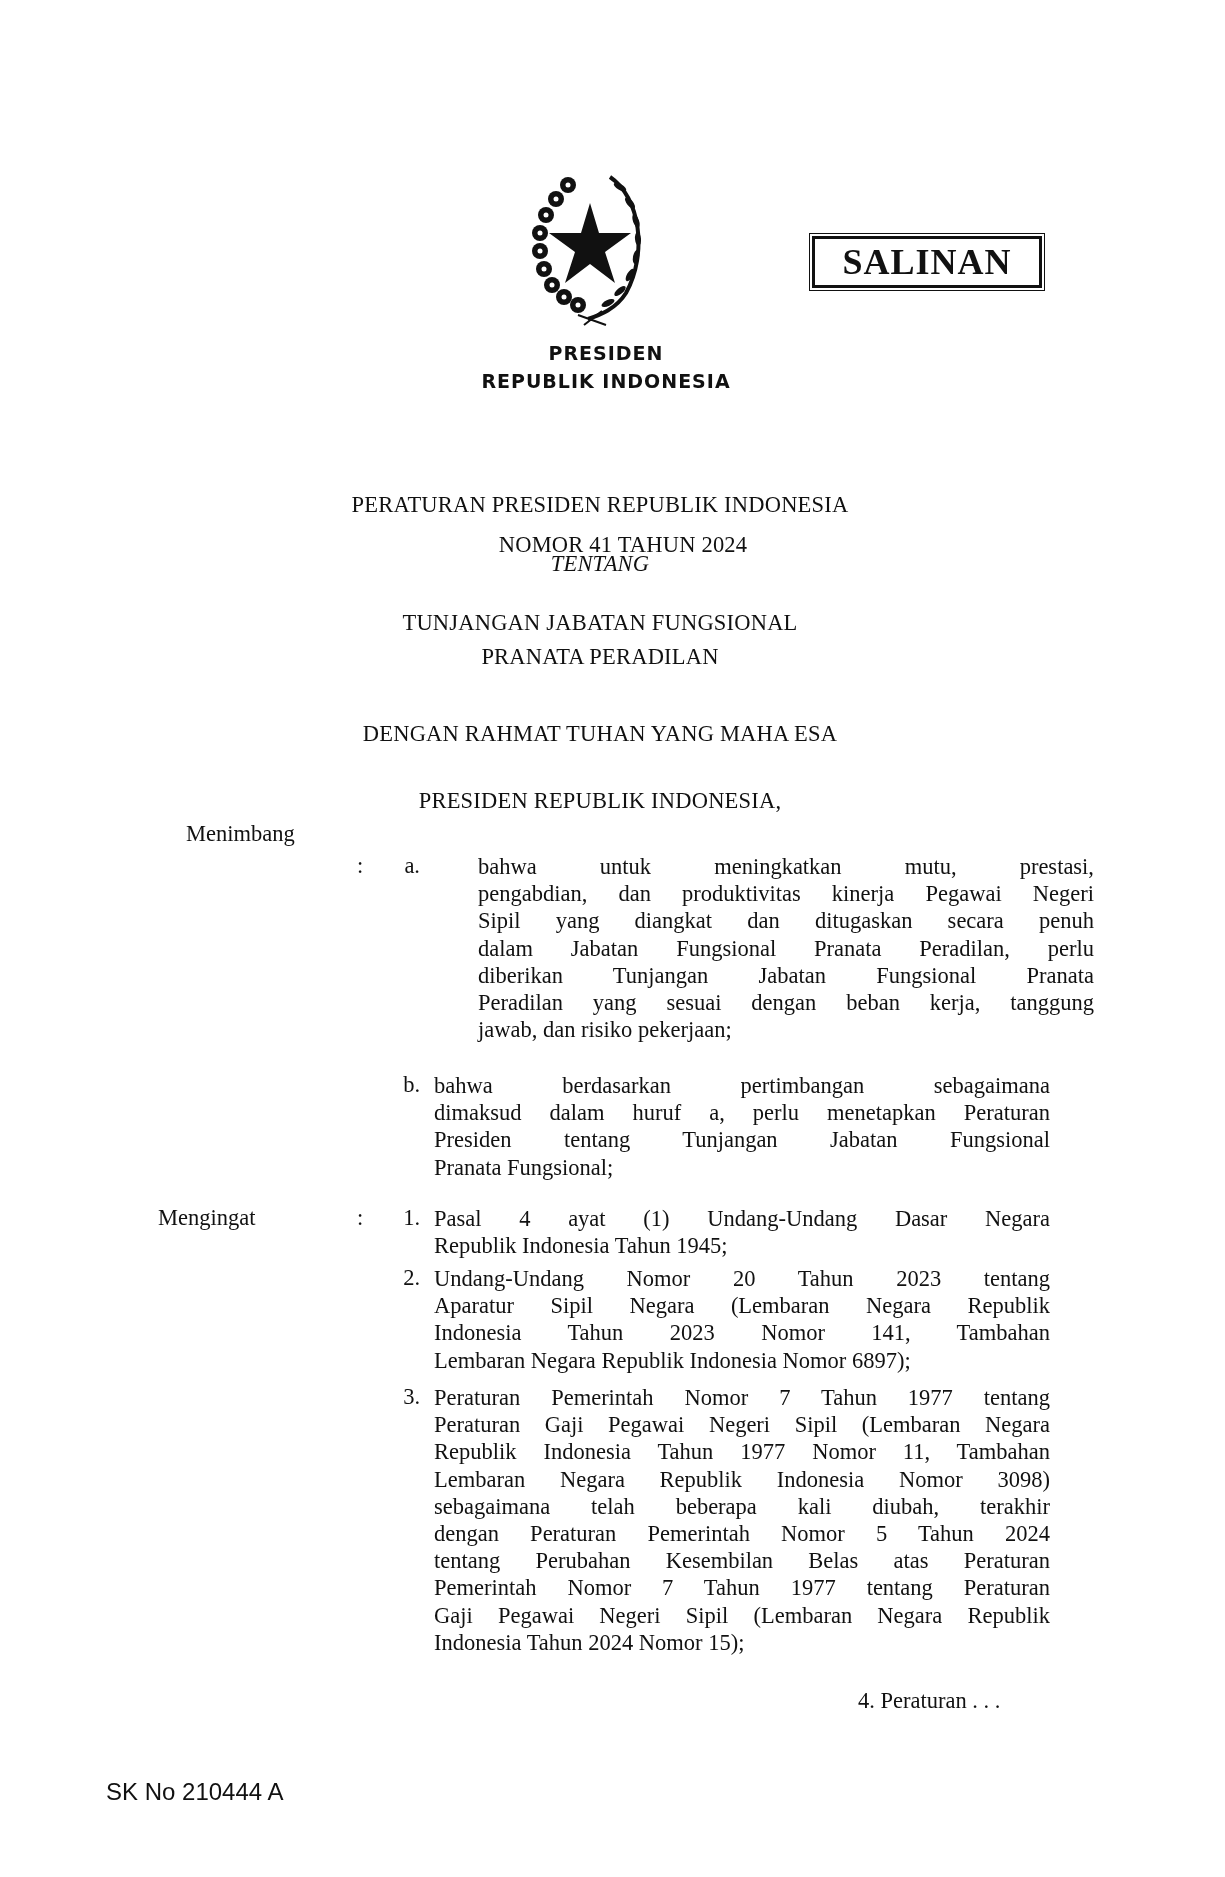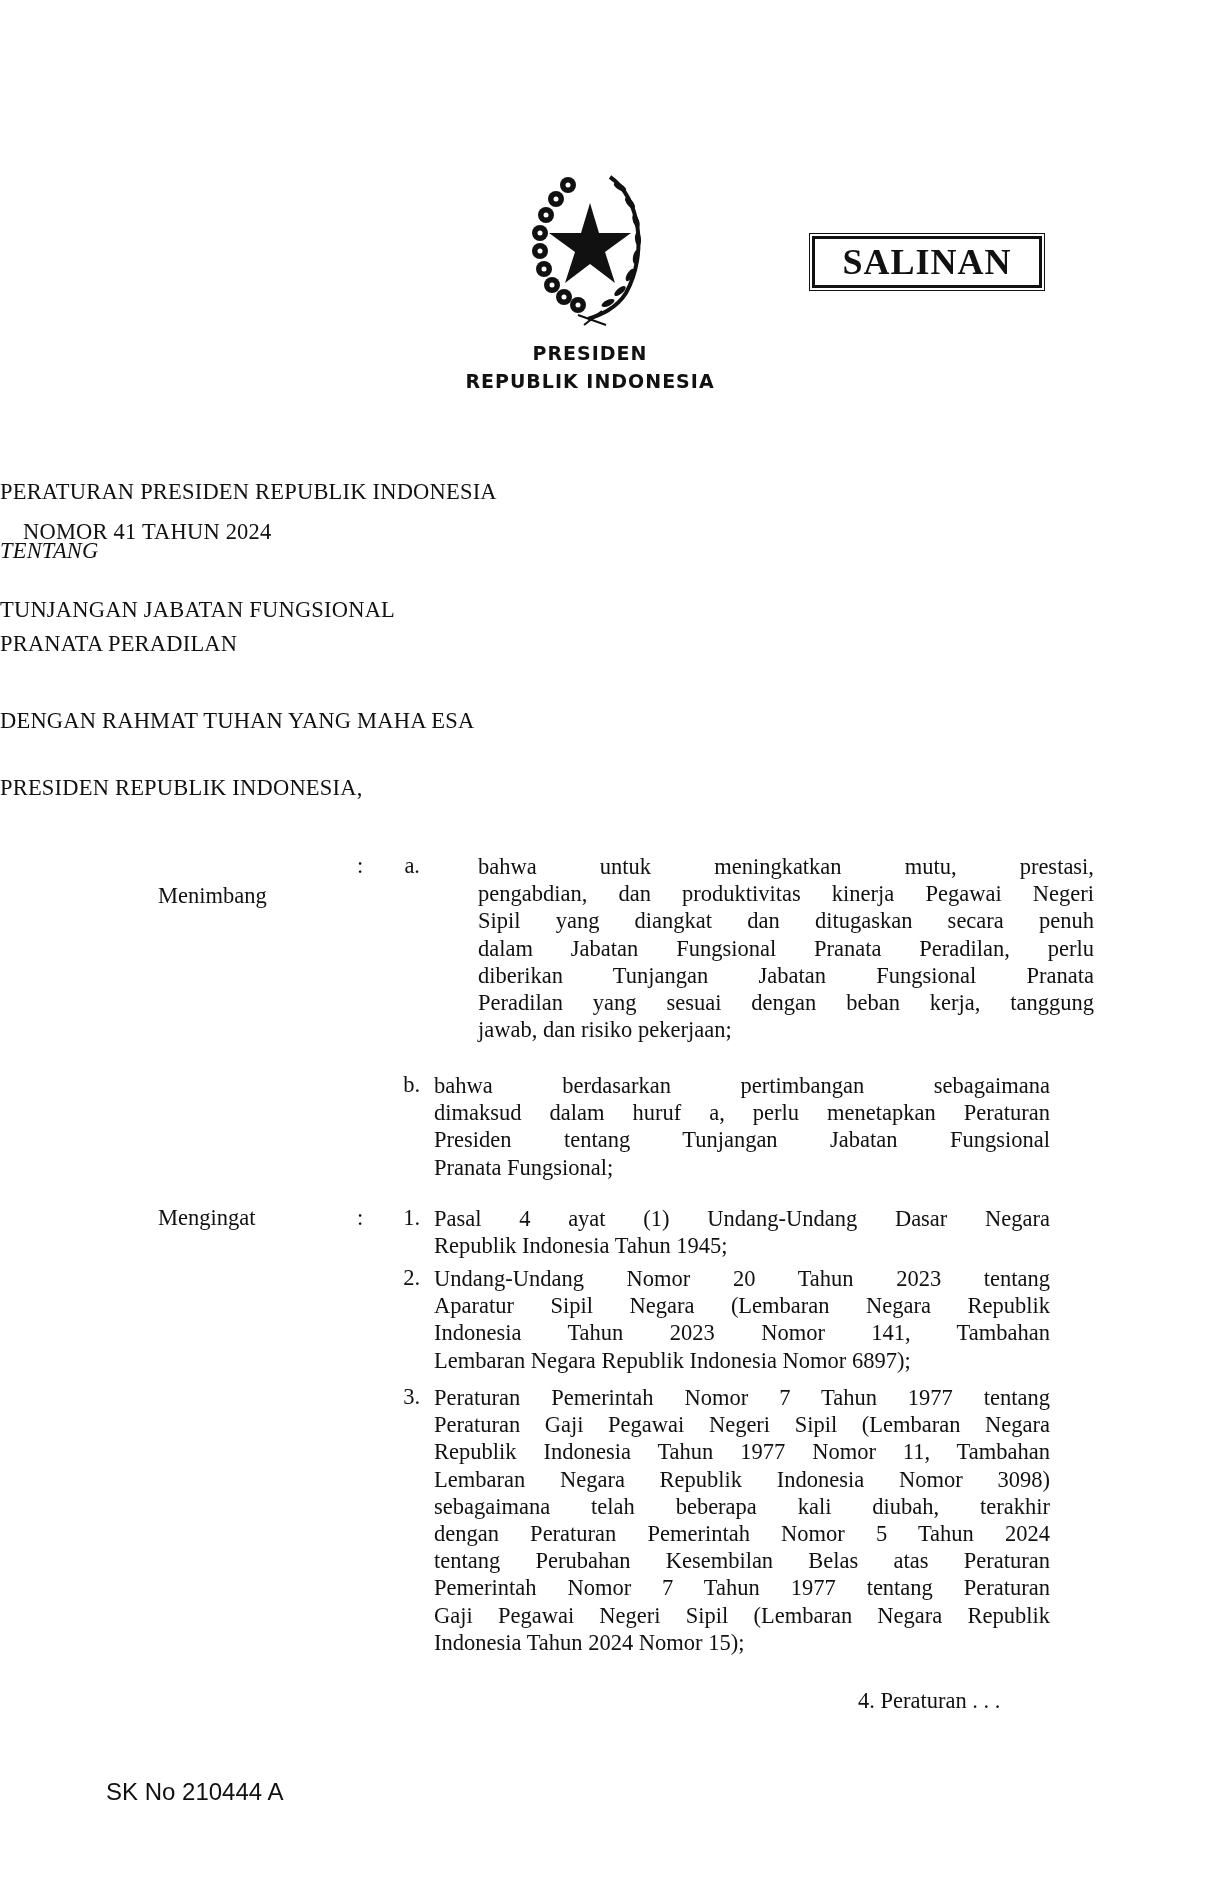--- a/index.html
+++ b/index.html
@@ -2,22 +2,22 @@
 <html><head>
 <meta charset="utf-8">
 <style>
   html, body { margin: 0; padding: 0; background: #ffffff; }
   body { width: 1225px; height: 1877px; position: relative; overflow: hidden; color: #111; }
   .abs { position: absolute; }
   .emblem { left: 528px; top: 163px; width: 124px; height: 165px; }
   .salinan { left: 812px; top: 228px; width: 230px; height: 52px; border: 3px solid #111; box-sizing: border-box;
              display: flex; align-items: center; justify-content: center;
              font-family: "Liberation Serif", serif; font-weight: bold; font-size: 36px; letter-spacing: 1px; outline: 1px solid #111; outline-offset: 2px; margin-top: 8px; }
-  .pres-label { left: 0; width: 1180px; text-align: center; font-family: "DejaVu Sans", sans-serif; font-weight: bold; font-size: 19px; letter-spacing: 1px; }
-  .center-line { left: 0; width: 1200px; font-family: "Liberation Serif", serif; font-size: 22.5px; letter-spacing: 0.2px; }
+  .pres-label { left: 0; width: 1180px; text-align: center; font-family: "DejaVu Sans", sans-serif; font-weight: bold; font-size: 19px; letter-spacing: 1px; padding-left: 16px; }
+  .center-line { left: 0; width: 1200px; text-align: center; font-family: "Liberation Serif", serif; font-size: 22.5px; letter-spacing: 0.2px; margin-top: 13px; }
   .label { left: 158px; font-family: "Liberation Serif", serif; font-size: 22.5px; }
   .colon { left: 357px; font-family: "Liberation Serif", serif; font-size: 22.5px; }
   .marker { font-family: "Liberation Serif", serif; font-size: 22.5px; width: 40px; text-align: right; }
   .para { left: 434px; width: 616px; font-family: "Liberation Serif", serif; font-size: 22.5px; line-height: 27.2px; text-align: justify; }
   .para .ln { display: block; text-align: justify; text-align-last: justify; white-space: nowrap; }
   .para .ln.last { text-align-last: left; }
   .cont { left: 858px; font-family: "Liberation Serif", serif; font-size: 22.5px; }
   .sk { left: 106px; font-family: "Liberation Sans", sans-serif; font-size: 24px; }
 </style>
 </head>
@@ -73,21 +73,21 @@
 
 <div class="abs center-line" style="top:479px;">PERATURAN PRESIDEN REPUBLIK INDONESIA</div>
 <div class="abs center-line" style="top:519px;padding-left:23px;">NOMOR 41 TAHUN 2024</div>
 <div class="abs center-line" style="top:538px;font-style:italic;">TENTANG</div>
 <div class="abs center-line" style="top:597px;">TUNJANGAN JABATAN FUNGSIONAL</div>
 <div class="abs center-line" style="top:631px;">PRANATA PERADILAN</div>
 
 <div class="abs center-line" style="top:708px;">DENGAN RAHMAT TUHAN YANG MAHA ESA</div>
 <div class="abs center-line" style="top:775px;">PRESIDEN REPUBLIK INDONESIA,</div>
 
-<div class="abs label" style="top:883px;">Menimbang</div>
+<div class="abs label" style="top:821px;margin-left:28px;">Menimbang</div>
 <div class="abs colon" style="top:853px;">:</div>
 
 <div class="abs marker" style="left:380px; top:853px;">a.</div>
 <div class="abs para" style="top:853px;margin-left:44px;">
   <span class="ln">bahwa untuk meningkatkan mutu, prestasi,</span>
   <span class="ln">pengabdian, dan produktivitas kinerja Pegawai Negeri</span>
   <span class="ln">Sipil yang diangkat dan ditugaskan secara penuh</span>
   <span class="ln">dalam Jabatan Fungsional Pranata Peradilan, perlu</span>
   <span class="ln">diberikan Tunjangan Jabatan Fungsional Pranata</span>
   <span class="ln">Peradilan yang sesuai dengan beban kerja, tanggung</span>

